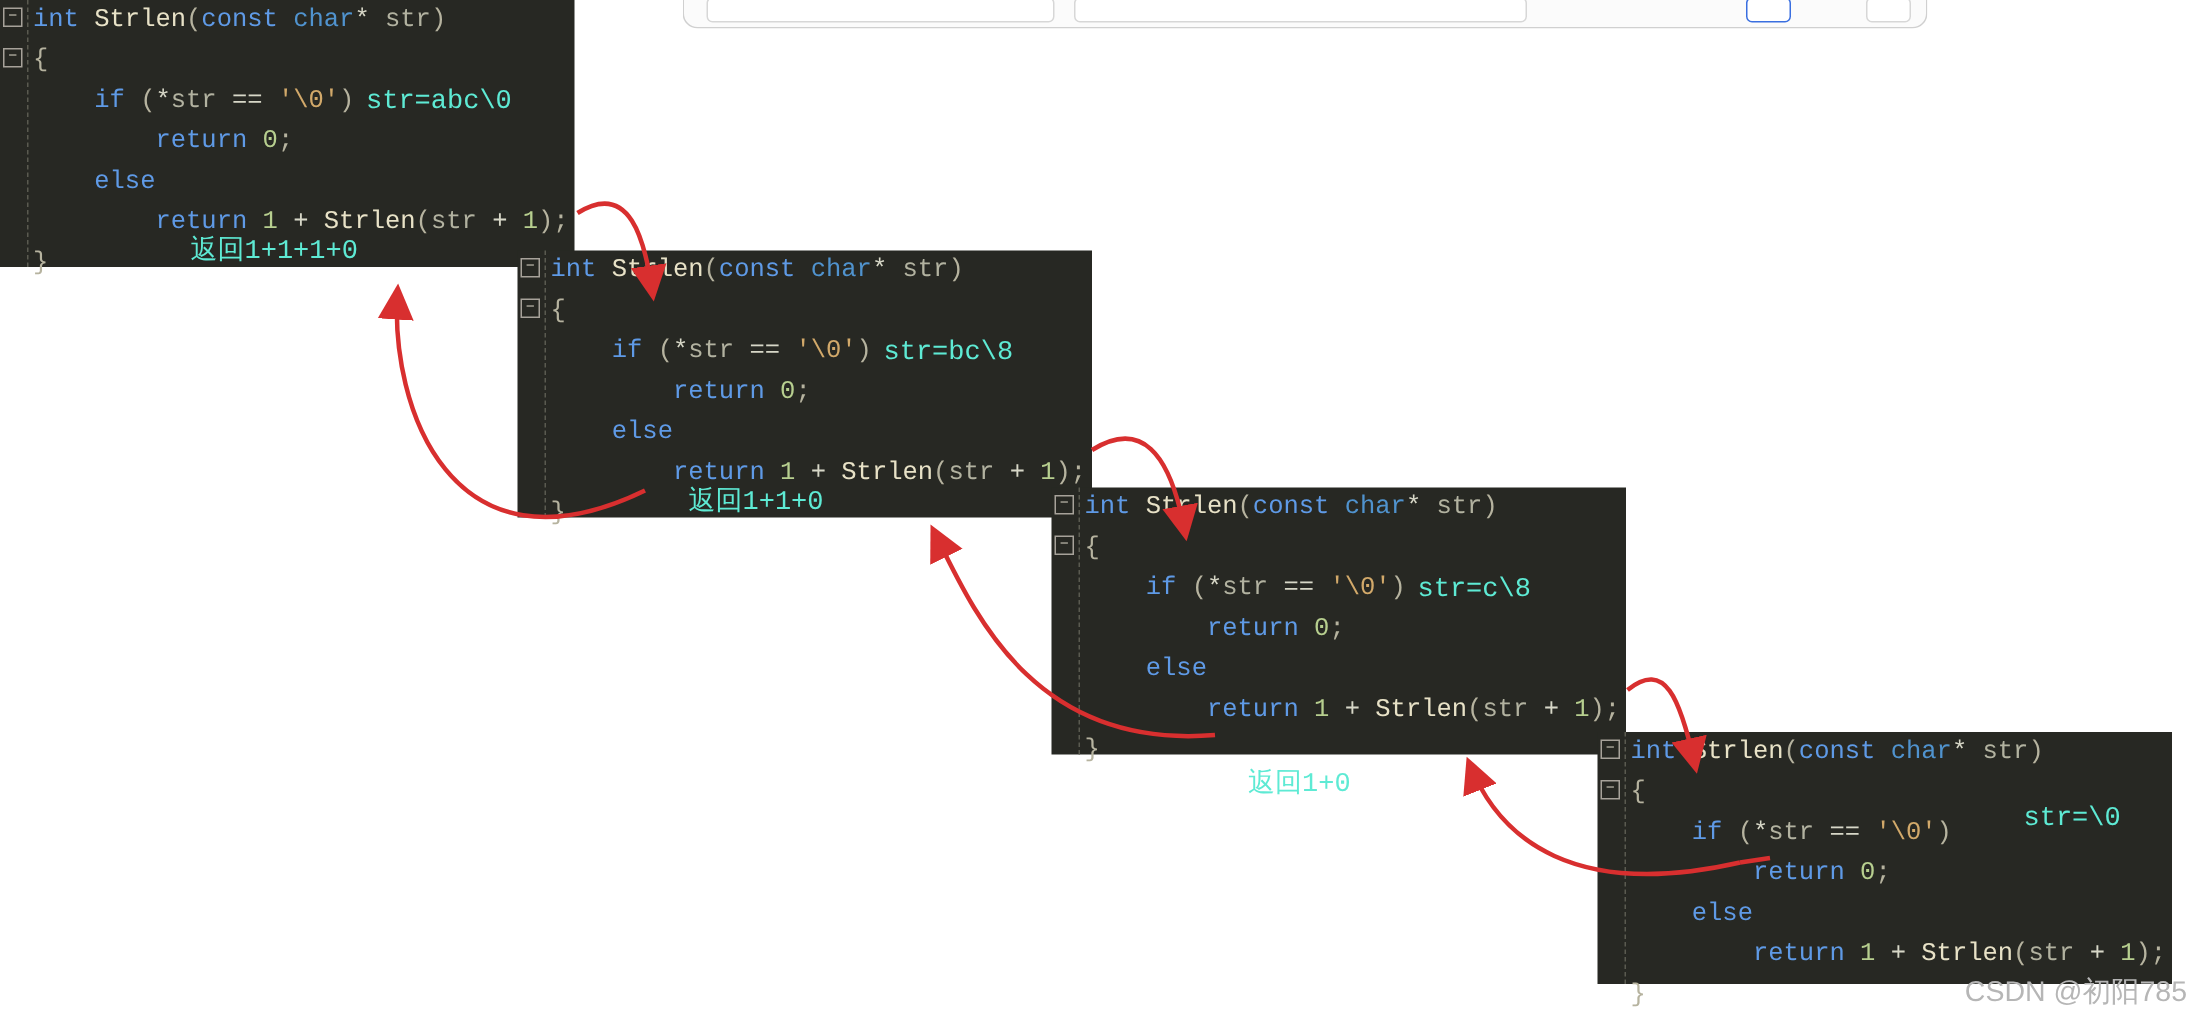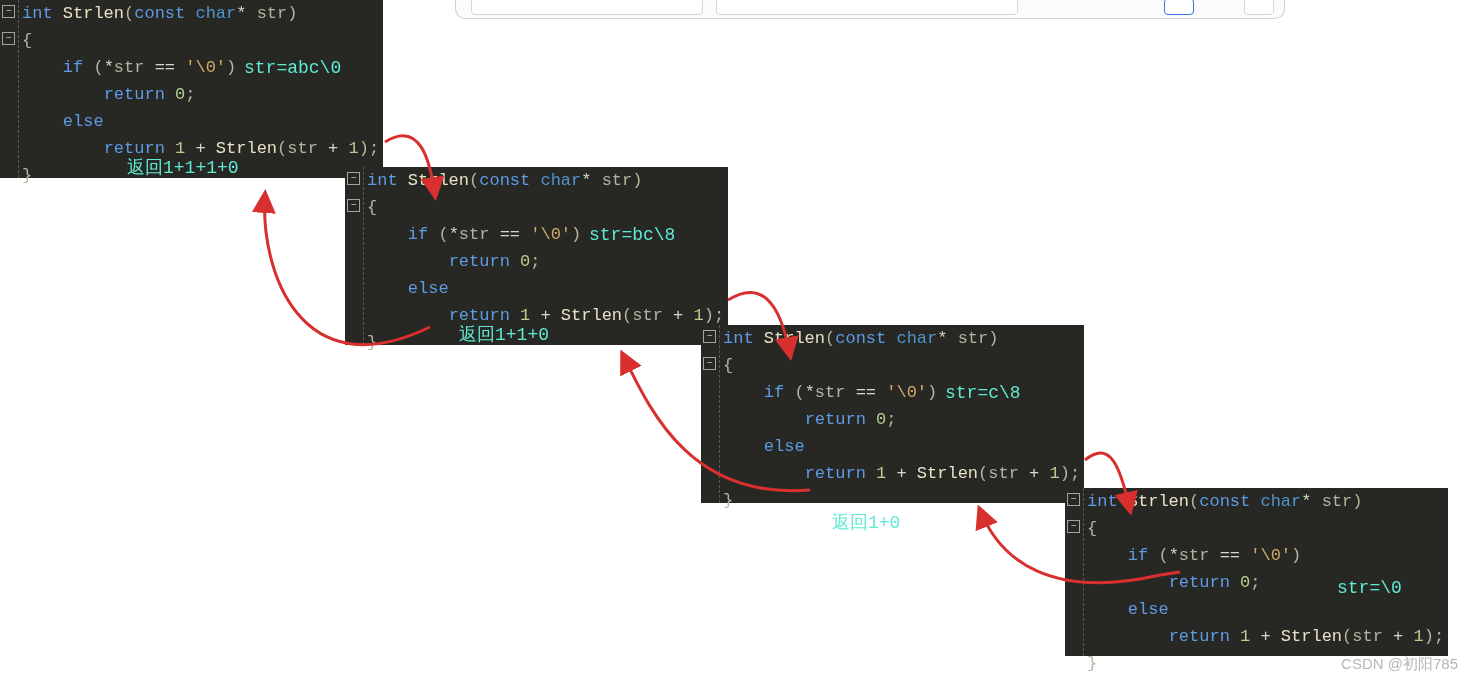--- a/index.html
+++ b/index.html
@@ -84,21 +84,21 @@
     font-family: Liberation Mono, monospace;
     font-size: 18px;
     white-space: nowrap;
   }
   .watermark {
     position: absolute;
     right: 2px;
     bottom: 2px;
     color: #b6b6b6;
     font-family: Arial, "Microsoft YaHei", sans-serif;
-    font-size: 15px;
+    font-size: 19px;
   }
   svg.arrows {
     position: absolute;
     left: 0; top: 0;
     width: 1460px;
     height: 676px;
     pointer-events: none;
   }
 </style>
 </head>
@@ -157,21 +157,21 @@
     <div class="gutter"></div>
     <div class="fold-box" style="top: 5px;">−</div>
     <div class="fold-box" style="top: 32px;">−</div>
     <pre><span class="type">int</span> <span class="fn">Strlen</span><span class="pun">(</span><span class="kw">const</span> <span class="ctype">char</span><span class="op">*</span> <span class="var">str</span><span class="pun">)</span>
 <span class="pun">{</span>
     <span class="kw">if</span> <span class="pun">(</span><span class="op">*</span><span class="var">str</span> <span class="op">==</span> <span class="str">'\0'</span><span class="pun">)</span>
         <span class="kw">return</span> <span class="num">0</span><span class="pun">;</span>
     <span class="kw">else</span>
         <span class="kw">return</span> <span class="num">1</span> <span class="op">+</span> <span class="fn">Strlen</span><span class="pun">(</span><span class="var">str</span> <span class="op">+</span> <span class="num">1</span><span class="pun">);</span>
 <span class="pun">}</span></pre>
-    <div class="anno" style="left: 272px; top: 45px; margin-top: 42px;">str=\0</div>
+    <div class="anno" style="left: 284px; top: 45px;">str=\0</div>
   </div>
 
 <svg class="arrows">
   <defs>
     <marker id="arrowhead" markerWidth="10" markerHeight="10" refX="6" refY="5" orient="auto">
       <path d="M0,1 L8,5 L0,9 Z" fill="#d82f2f"></path>
     </marker>
   </defs>
 
   <path d="M385,142 C420,120 430,160 435,195" stroke="#d82f2f" stroke-width="3" fill="none" marker-end="url(#arrowhead)"></path>

